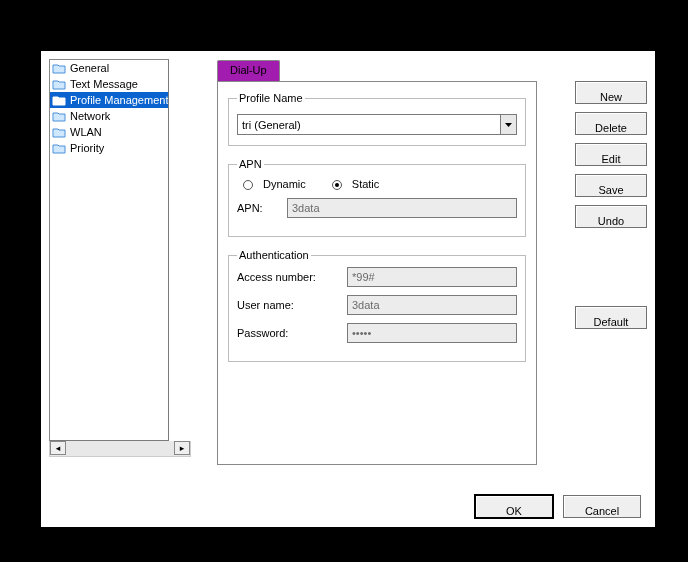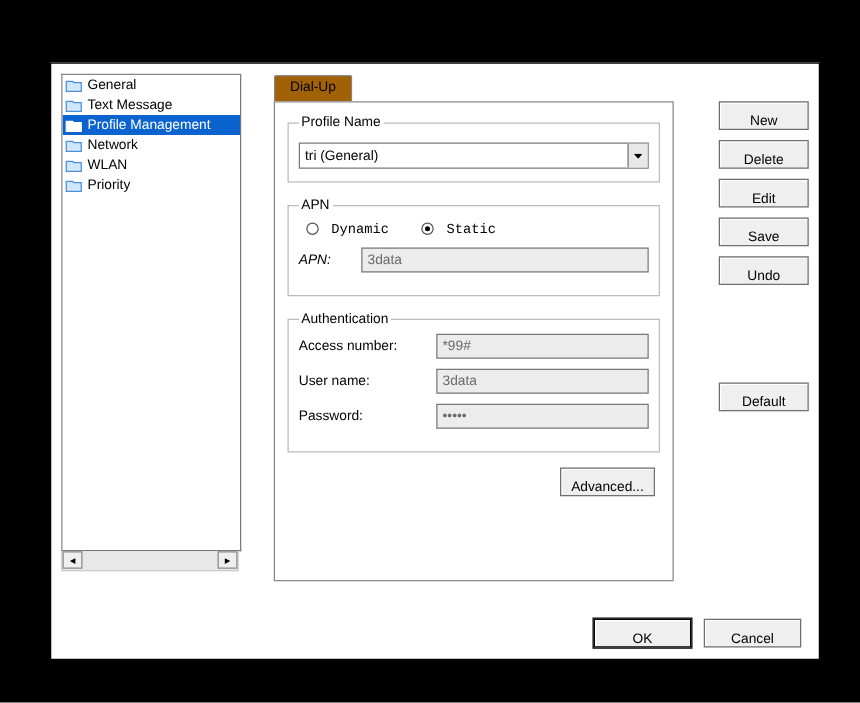--- a/index.html
+++ b/index.html
@@ -26,21 +26,21 @@
     display: flex;
     padding: 8px;
     height: calc(100% - 40px);
   }
   
   .sidebar-holder {
     display:flex;
     flex-direction: column;
   }
   .sidebar {
-    width: 144px;
+    width: 120px;
     height: 382px;
     background: #fff;
     border: 1px solid #7a7a7a;
     border-top-color:#888;
     border-left-color:#888;
     overflow: hidden;
   }
   .side-item {
     height: 16px;
     display: flex;
@@ -88,21 +88,21 @@
     padding-left: 26px;
     position: relative;
   }
   .tabbar {
     display:flex;
     height: 22px;
   }
   .tab {
     border:1px solid #888;
     border-bottom: 1px solid #fff;
-    background:#a16207;
+    background:#a21caf;
     padding: 3px 12px 0 12px;
     height: 22px;
     font-size: 11px;
     position:relative;
     top:1px;
     border-radius: 2px 2px 0 0;
   }
   .tabpanel {
     border:1px solid #888;
     width: 320px;
@@ -139,39 +139,38 @@
     height:100%;
     background:#e8e8e8;
     border-left:1px solid #7a7a7a;
     display:flex;
     align-items:center;
     justify-content:center;
   }
   .radiorow {
     display:flex;
     gap: 10px;
-    align-items:flex-start;
+    align-items:flex-end;
     margin: 2px 0 8px 6px;
-    font-family: Liberation Mono, monospace;
   }
   .radio {
     width:10px;height:10px;border:1px solid #555;border-radius:50%;
     display:inline-flex;align-items:center;justify-content:center;
     background:#fff;
   }
   .radio.sel::after{content:"";width:4px;height:4px;background:#000;border-radius:50%;}
   .field-row {
     display:flex;
     align-items:center;
     margin-bottom:8px;
   }
   .field-row label{
     width: 110px;
   }
-  .field-row.apn label{width:50px;font-style:italic;}
+  .field-row.apn label{width:50px;}
   .txt {
     flex:1;
     height:20px;
     border:1px solid #7a7a7a;
     background:#ececec;
     color:#6b6b6b;
     padding-left:4px;
     display:flex;
     align-items:center;
     font-size:11px;
@@ -330,25 +329,20 @@
             </div>
           </div>
           <div class="field-row">
             <label>Password:</label>
             <div class="txt">
               <span>•••••</span>
             </div>
           </div>
         </fieldset>
 
-        <div class="adv-row">
-          <div class="btn">
-            <span>Advanced...</span>
-          </div>
-        </div>
       </div>
     </div>
 
     <div class="rightcol">
       <div class="btn">
           <span>New</span>
         </div>
       <div class="btn">
           <span>Delete</span>
         </div>

